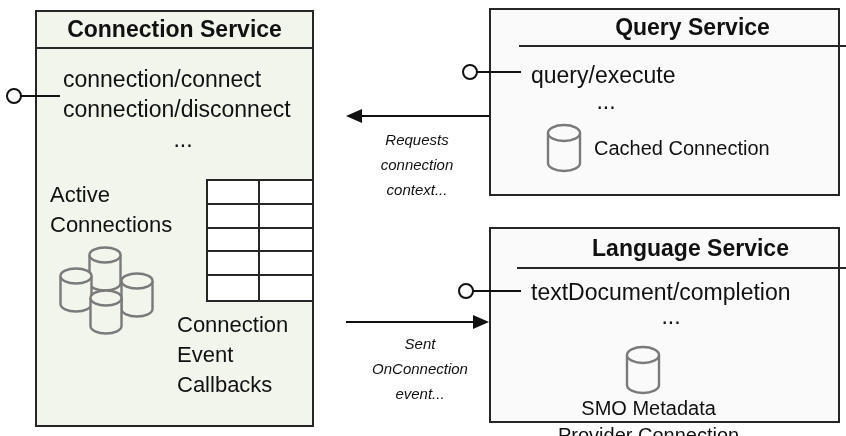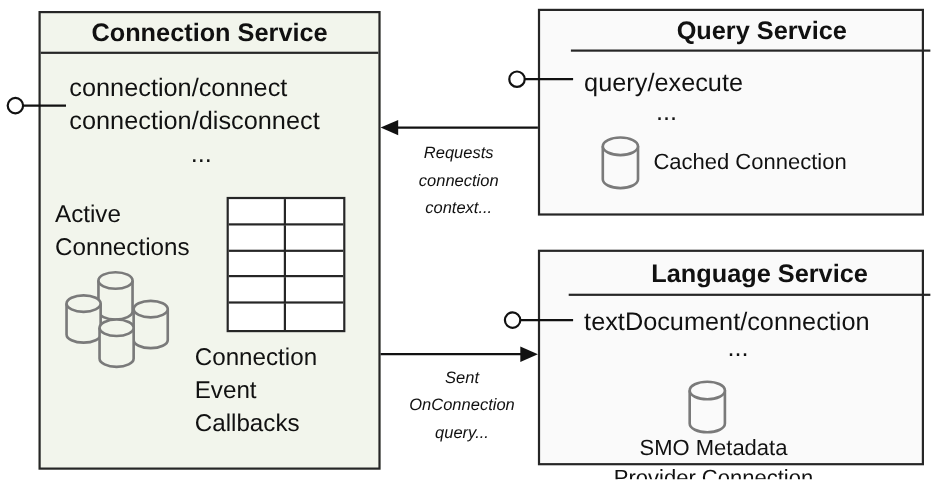--- a/index.html
+++ b/index.html
@@ -48,21 +48,21 @@
   svg .head{fill:var(--line);stroke:none;}
   svg .lolli{fill:#ffffff;stroke:var(--line);stroke-width:2;}
   svg .cyl-green{fill:var(--connection-box-fill);stroke:var(--cylinder-stroke);stroke-width:2.4;}
   svg .cyl-white{fill:var(--service-box-fill);stroke:var(--cylinder-stroke);stroke-width:2.4;}
 </style>
 </head>
 <body>
 
 <div class="canvas">
 
-  <div class="svc-box green" style="left:35px;top:10px;width:311px;height:417px;">
+  <div class="svc-box green" style="left:35px;top:10px;width:279px;height:417px;">
     <div class="svc-header" style="height:37px;">
       <span>Connection Service</span>
     </div>
 
     <div class="abs methods" style="left:26px;top:52px;width:240px;">
       <div>connection/connect</div>
       <div>connection/disconnect</div>
       <div class="dots">...</div>
     </div>
 
@@ -125,21 +125,21 @@
       </svg>
       <span class="row-label">Cached Connection</span>
     </div>
   </div>
 
   <div class="svc-box white" style="left:489px;top:227px;width:351px;height:196px;">
     <div class="svc-header" style="height:40px;margin-left:26px;">
       <span>Language Service</span>
     </div>
     <div class="abs rpc" style="left:40px;top:51px;width:280px;line-height:24px;">
-      <div>textDocument/connection</div>
+      <div>textDocument/completion</div>
       <div class="dots">...</div>
     </div>
     <div class="abs icon-row" style="left:55px;top:116px;flex-direction:column;">
       <svg width="36" height="50" viewBox="0 0 36 50">
         <path class="cyl-white" d="M2 10 L2 40 A16 8 0 0 0 34 40 L34 10"></path>
         <ellipse class="cyl-white" cx="18" cy="10" rx="16" ry="8"></ellipse>
       </svg>
       <span class="row-label two-line">
         <div>SMO Metadata</div>
         <div>Provider Connection</div>
@@ -148,21 +148,21 @@
   </div>
 
   <div class="abs arrow-label" style="left:352px;top:127px;width:130px;">
     <div>Requests</div>
     <div>connection</div>
     <div>context...</div>
   </div>
   <div class="abs arrow-label" style="left:352px;top:331px;width:136px;">
     <div>Sent</div>
     <div>OnConnection</div>
-    <div>query...</div>
+    <div>event...</div>
   </div>
 
   <svg class="overlay" width="846" height="436" viewBox="0 0 846 436">
 
     <g>
       <line class="wire" x1="360" y1="116" x2="489" y2="116"></line>
       <polygon class="head" points="346,116 362,109 362,123"></polygon>
     </g>
 
     <g>

